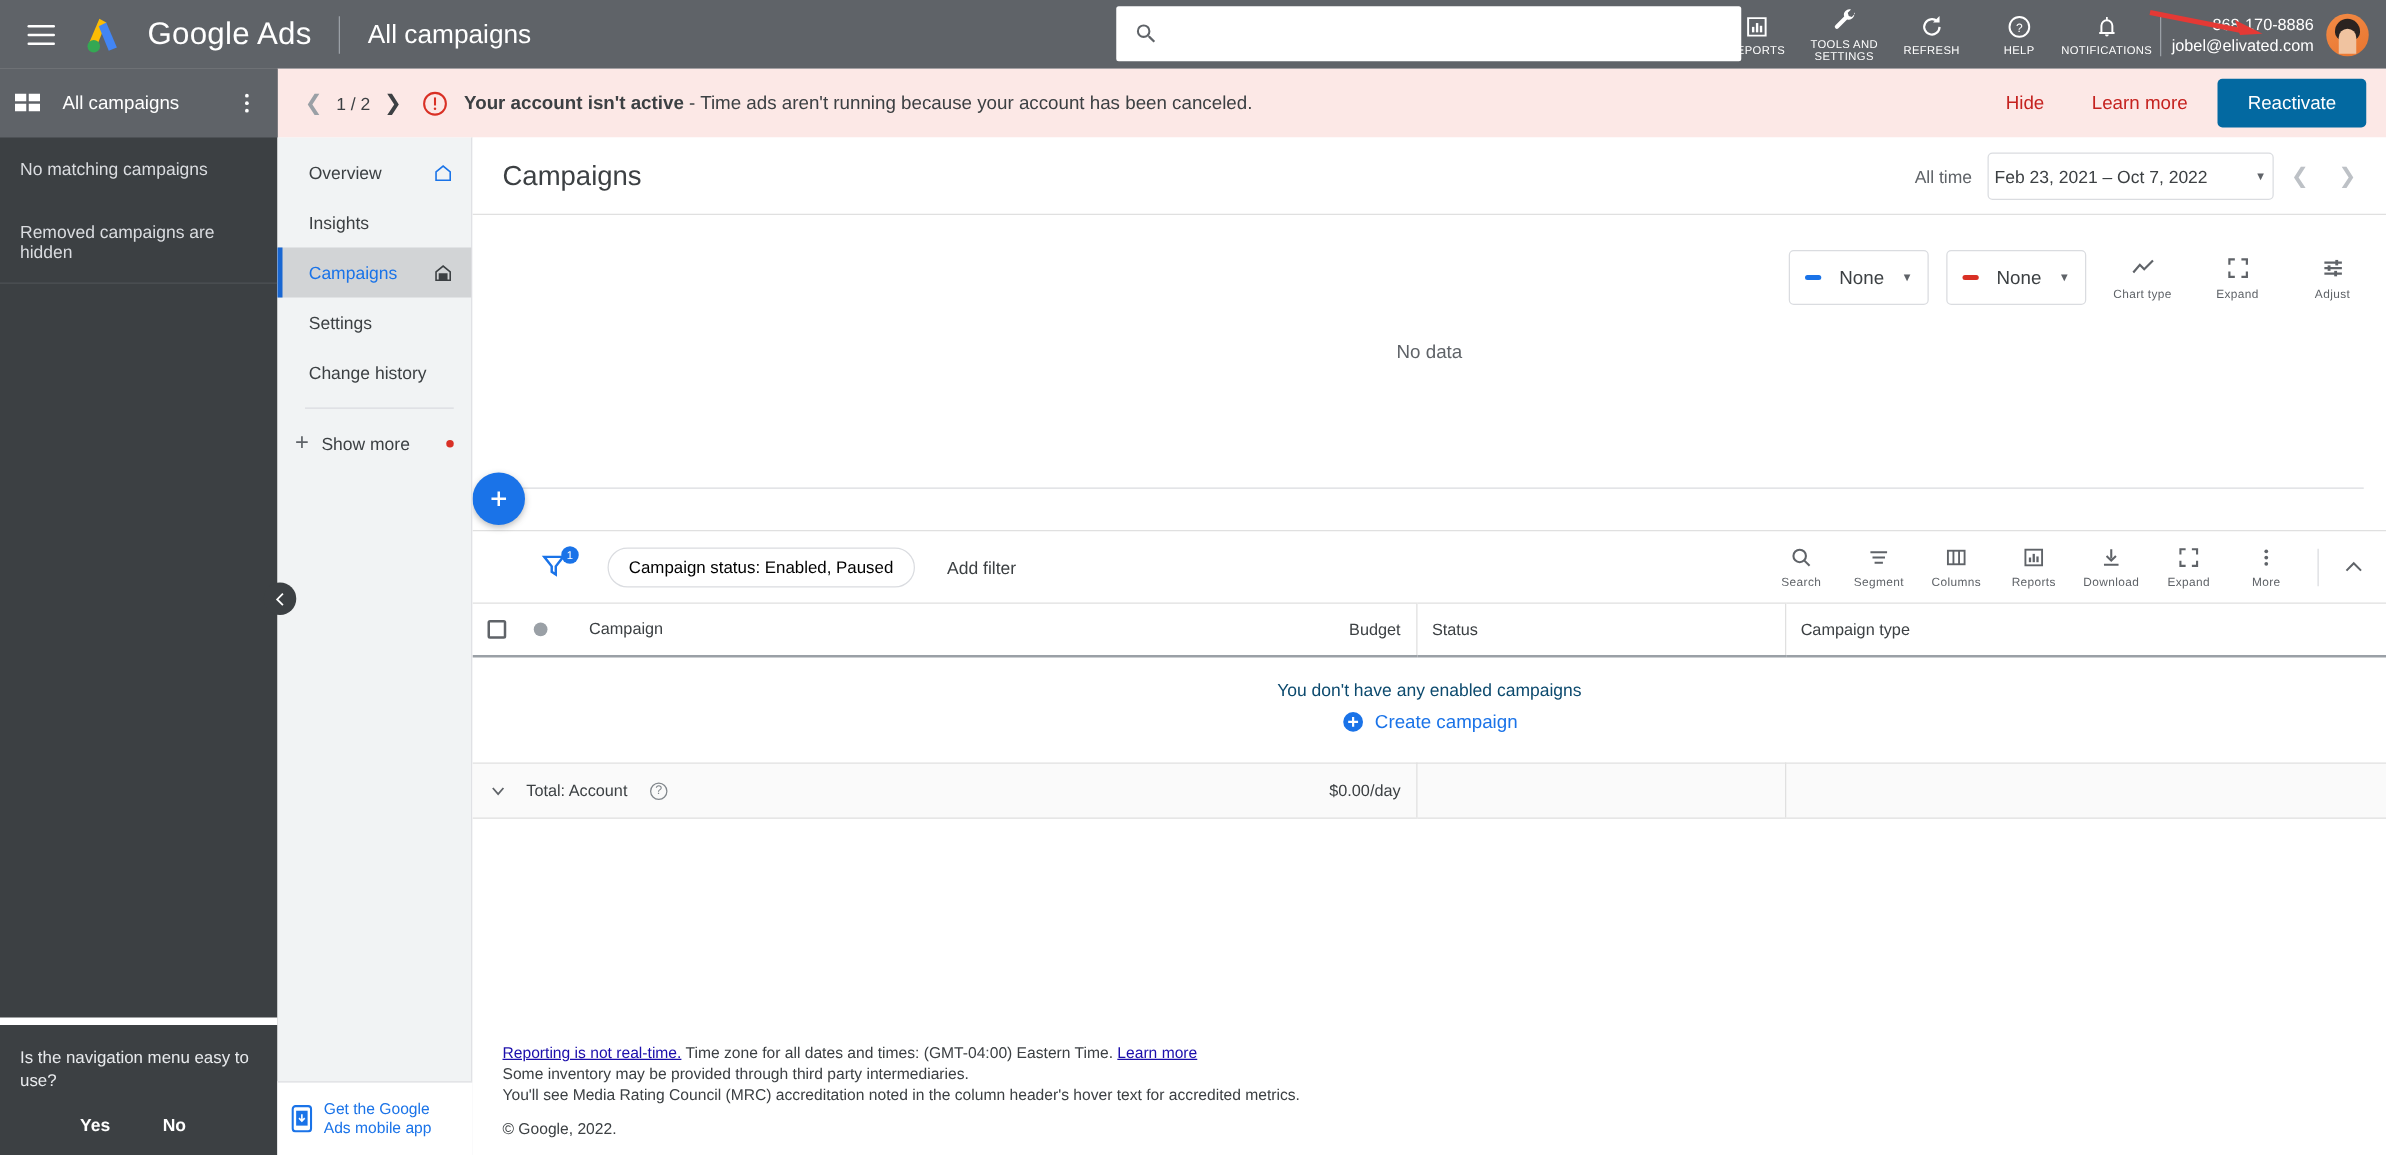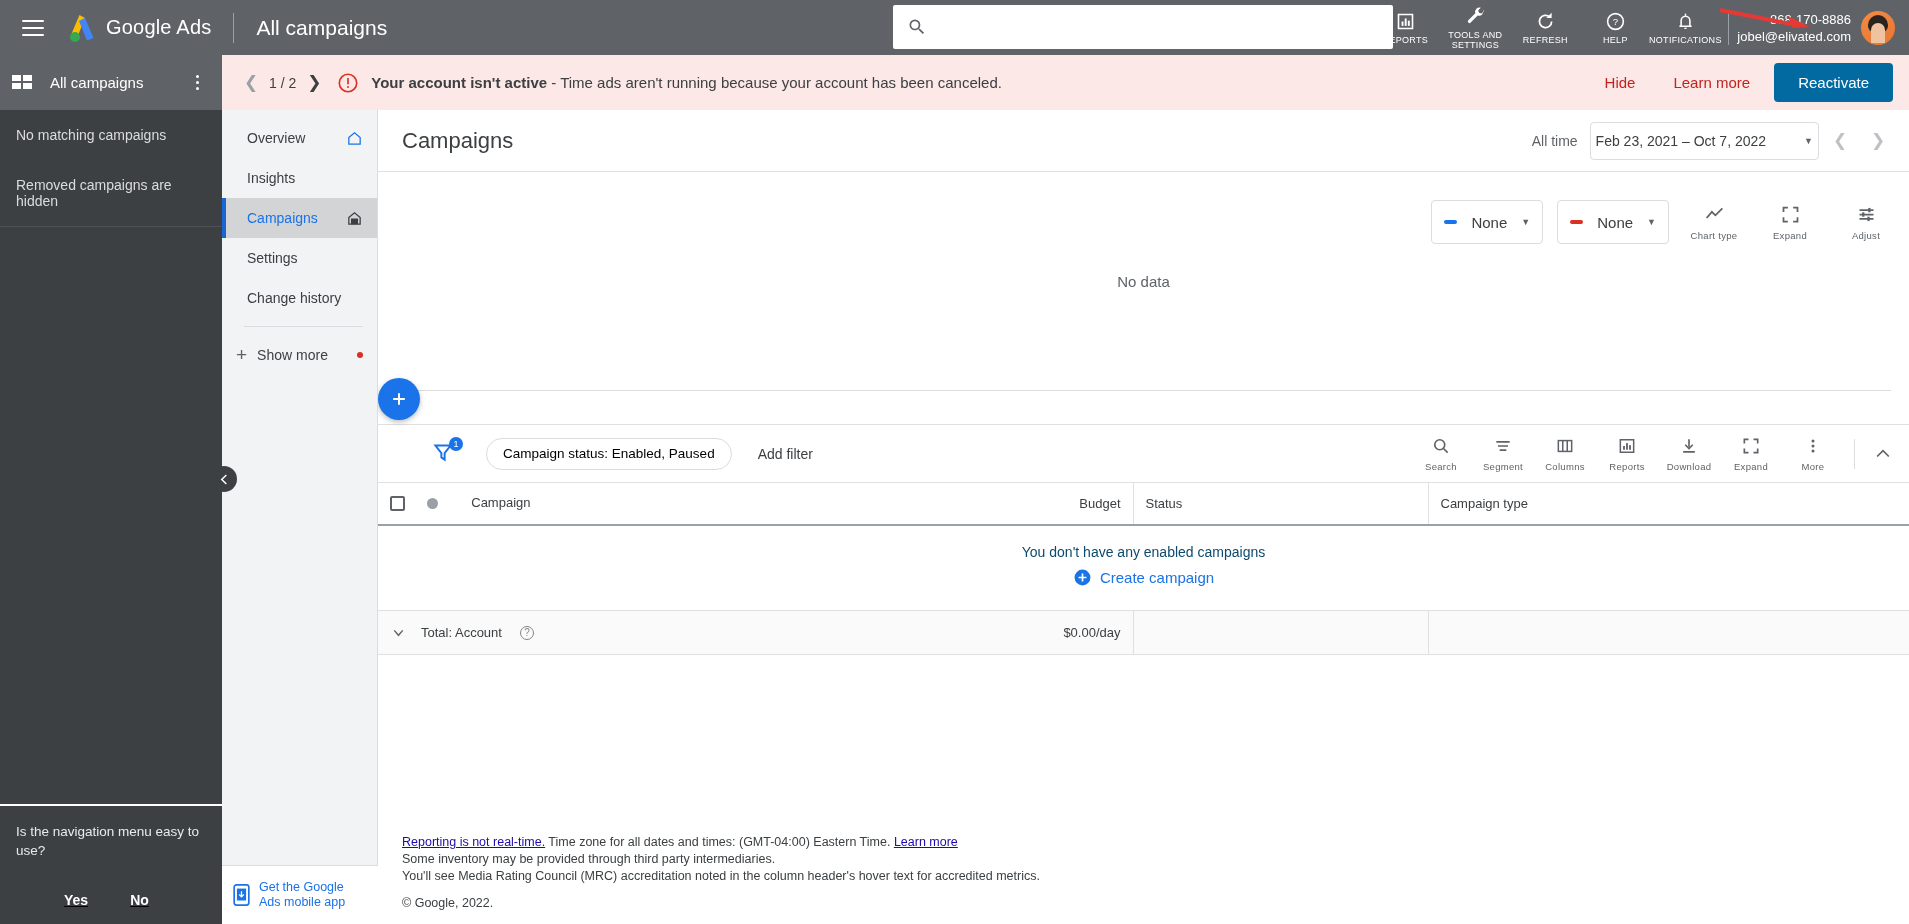--- a/index.html
+++ b/index.html
@@ -22,22 +22,22 @@
   }
   .hamburger {
     width: 22px; height: 16px;
     margin-left: 22px; margin-right: 22px;
     display: flex; flex-direction: column; justify-content: space-between;
     cursor: pointer;
   }
   .hamburger span { display: block; height: 2px; background: #fff; border-radius: 1px; }
   .ads-logo { width: 34px; height: 30px; position: relative; }
   .brand-text {
-    color: #fff; font-size: 20px; letter-spacing: .2px;
-    margin-left: 6px; white-space: nowrap;
+    color: #fff; font-size: 25px; letter-spacing: .2px;
+    margin-left: 18px; white-space: nowrap;
   }
   .brand-divider {
     width: 1px; height: 30px; background: #9aa0a6;
     margin: 0 22px;
   }
   .page-context { color: #fff; font-size: 21px; white-space: nowrap; }
 
   .search-wrap {
     position: absolute; left: 893px; top: 5px;
     width: 500px; height: 44px;
@@ -142,24 +142,24 @@
   .lp-kebab i { width: 3px; height: 3px; background: #fff; border-radius: 50%; display: block; }
   .lp-row {
     color: #dadce0; font-size: 14px;
     padding: 17px 16px; border-bottom: 1px solid #4d5156;
     cursor: pointer;
   }
   .lp-row.no-border { border-bottom: none; }
 
   .survey {
     position: absolute; bottom: 0; left: 0; width: 222px;
-    border-top: 2px solid #ffffff; padding: 16px;
+    border-top: 6px solid #ffffff; padding: 16px;
   }
   .survey-q { color: #e8eaed; font-size: 13.5px; line-height: 19px; }
-  .survey-btns { display: flex; gap: 42px; margin-top: 32px; padding-left: 48px; text-decoration: underline; }
+  .survey-btns { display: flex; gap: 42px; margin-top: 18px; padding-left: 48px; }
   .survey-btn {
     color: #fff; font-size: 14px; font-weight: bold; cursor: pointer;
   }
 
   .collapse-handle {
     position: absolute; left: 211px; top: 466px;
     width: 26px; height: 26px; border-radius: 50%;
     background: #3c4043; color: #fff;
     display: flex; align-items: center; justify-content: center;
     cursor: pointer; z-index: 6;

